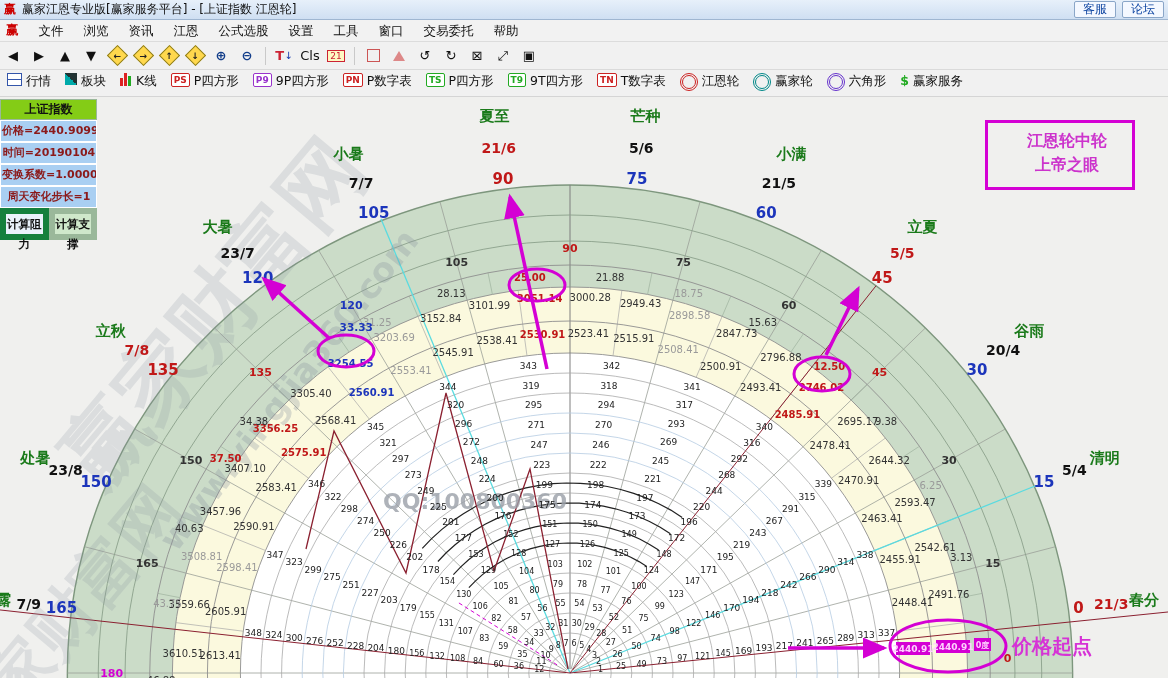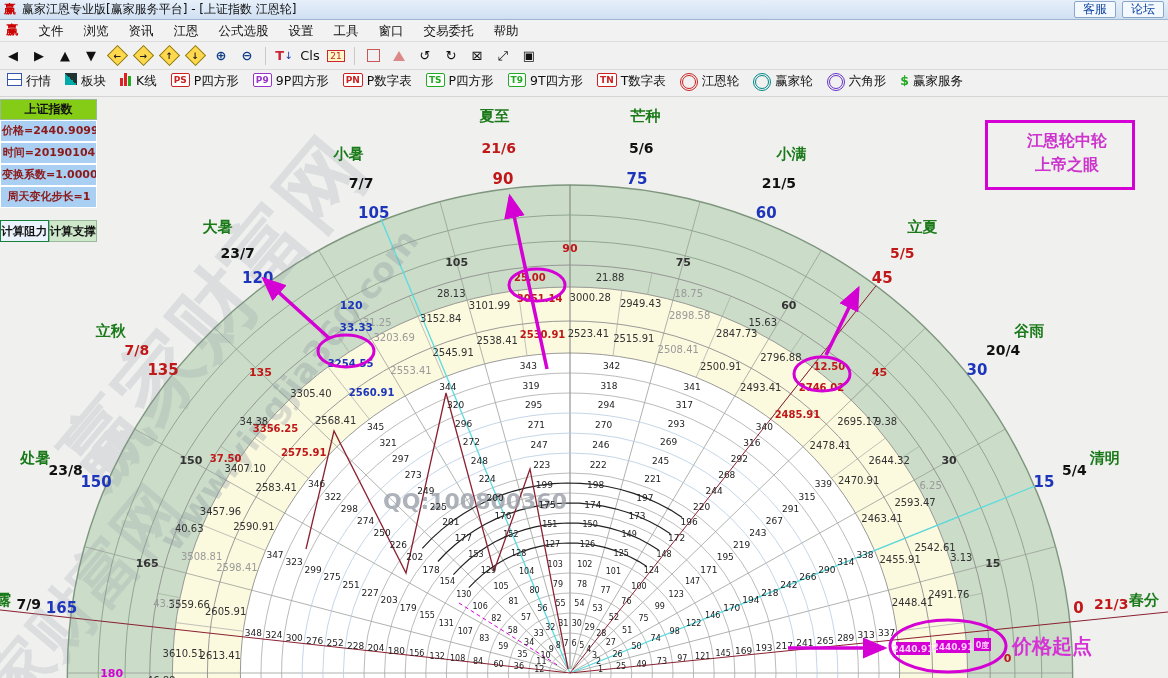--- a/index.html
+++ b/index.html
@@ -46,21 +46,21 @@
     linear-gradient(45deg,#0aa 50%,#233 50%);}
   
   #client{position:absolute;top:97px;left:0;width:1168px;height:581px;background:#f0f0ee;}
   #infopanel{position:absolute;top:2px;left:0;width:97px;z-index:5;font-weight:bold;}
   #infopanel .ti{background:#84cc16;border:1px solid #9ab89a;color:#111;text-align:center;
     font-size:12px;height:19px;line-height:19px;}
   #infopanel .row{background:#a9cff2;border:1px solid #ffffff;color:#8b1a1a;
     font-size:11px;height:20px;line-height:20px;white-space:nowrap;overflow:hidden;padding-left:1px;text-align:center;}
   #infopanel .btns{display:flex;}
   #infopanel .btns div{flex:1;font-size:11.5px;height:20px;line-height:20px;text-align:center;
-    border:1px solid #15803d;color:#111;margin-top:12px;}
+    border:6px solid #15803d;color:#111;}
   #infopanel .btns .b1{background:#eaf2fb;}
   #infopanel .btns .b2{background:#cfe8cb;border-color:#9ab89a;}
   #annbox{position:absolute;left:985px;top:23px;width:130px;height:58px;border:3px solid #d400d4;
     color:#cc33cc;font-size:16px;font-weight:bold;padding:6px 0 0 14px;line-height:24px;z-index:5;text-align:center;}
   svg text{font-family:"DejaVu Sans","Liberation Sans",sans-serif;}
 </style>
 </head>
 <body>
 
 <div id="titlebar">

